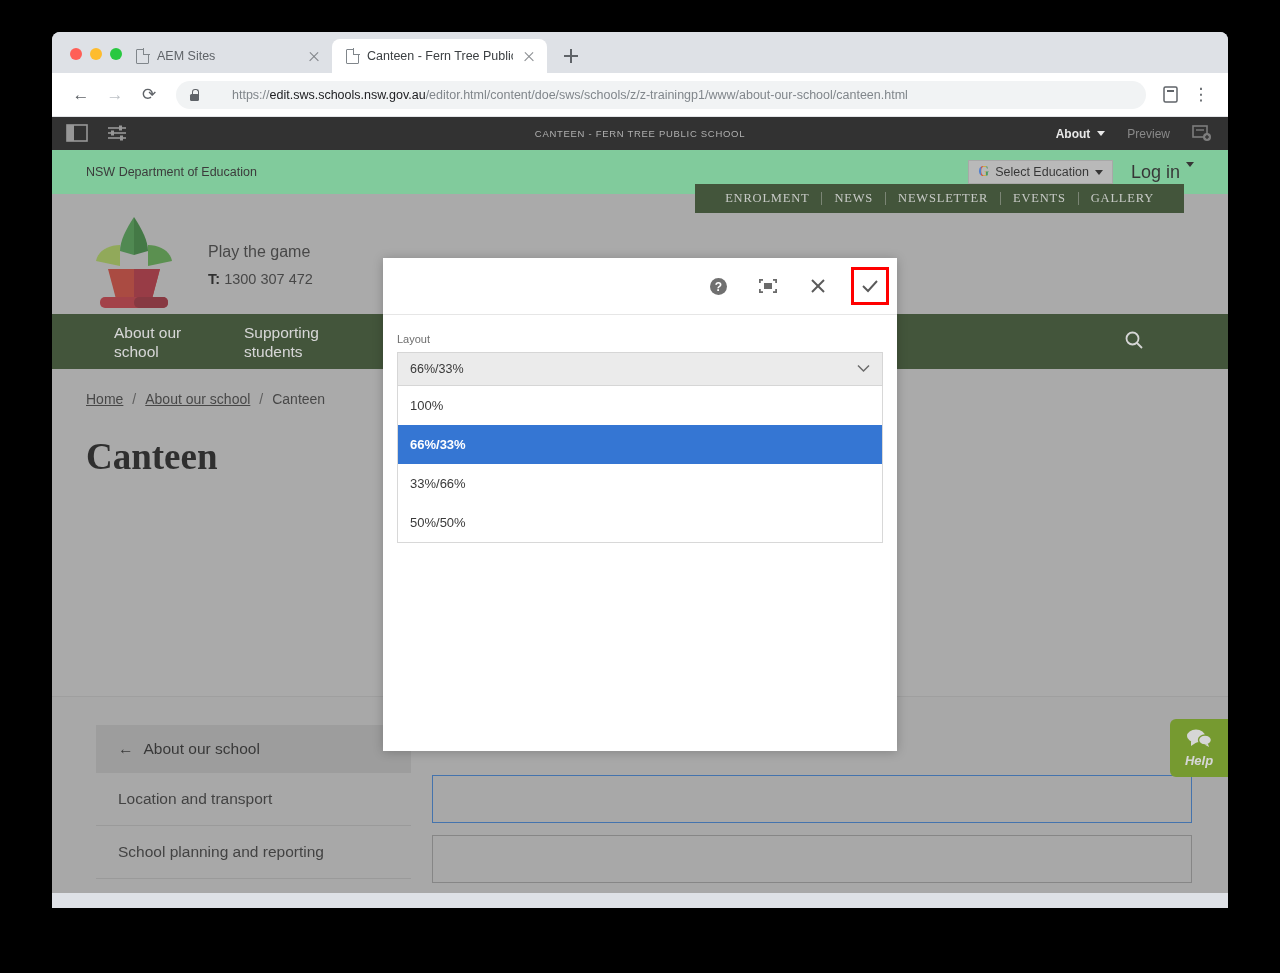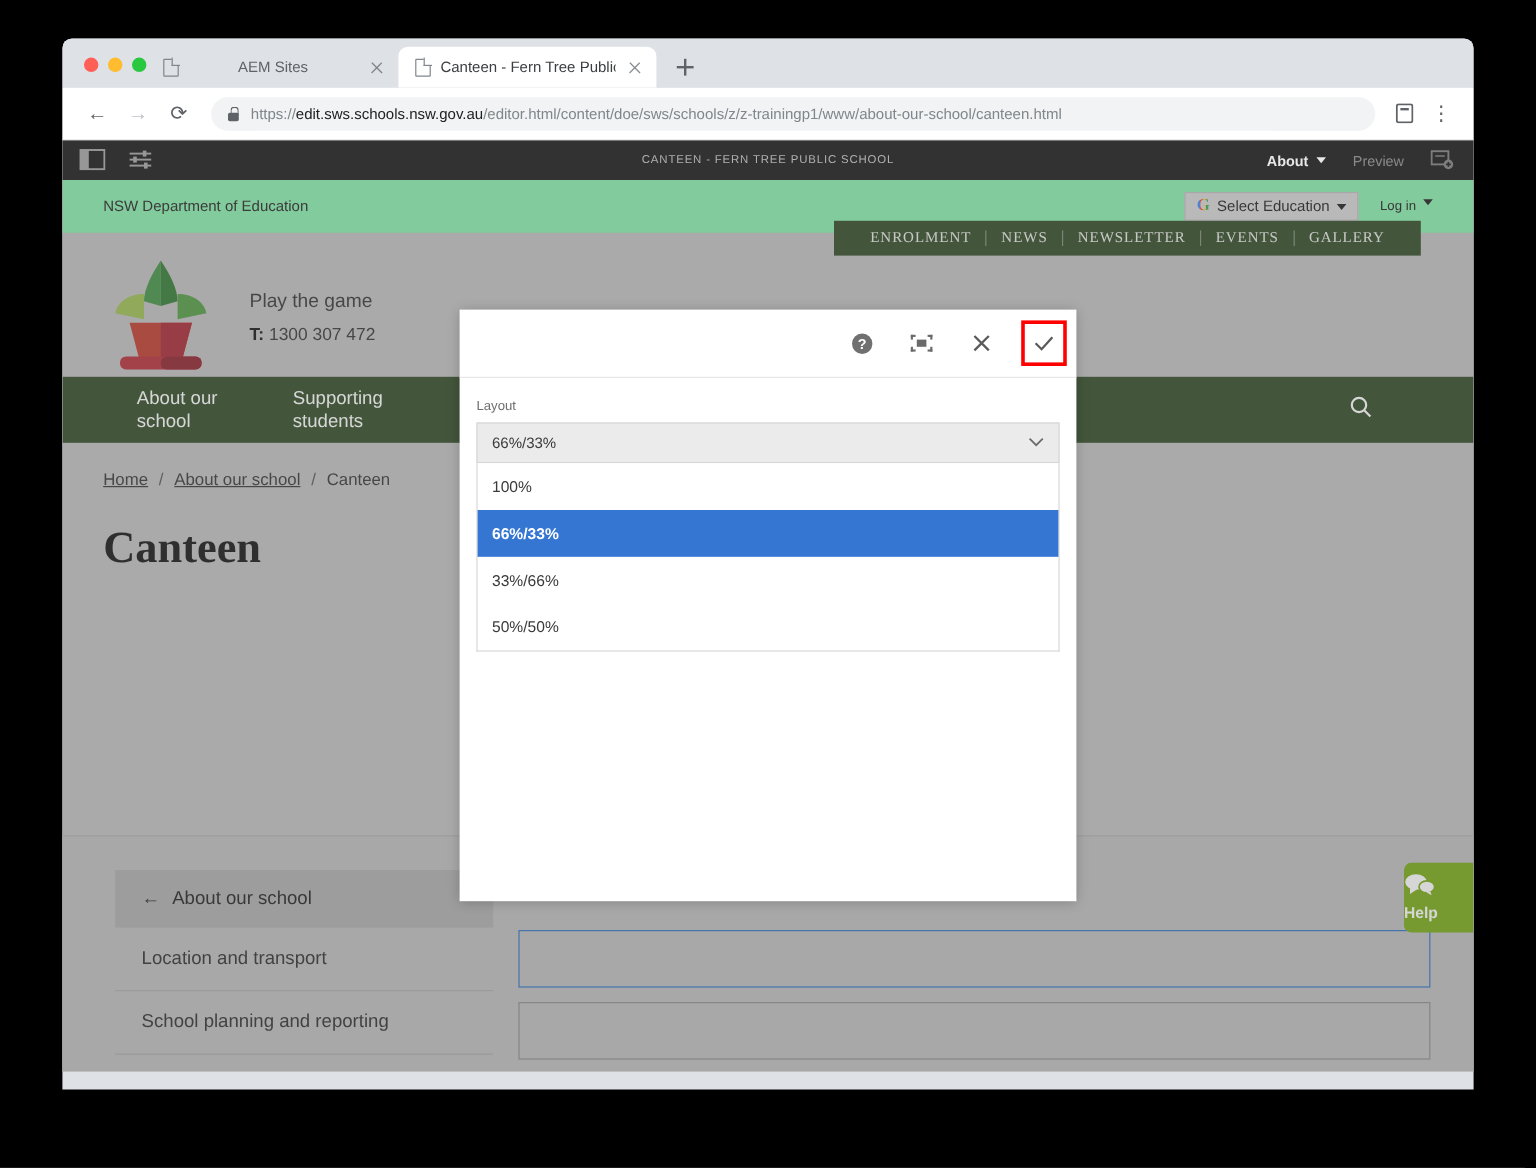--- a/index.html
+++ b/index.html
@@ -41,21 +41,20 @@
   .tab {
     height: 34px;
     display: flex; align-items: center;
     gap: 8px;
     padding: 0 10px 0 14px;
     font-size: 12.5px;
     color: #3c4043;
     position: relative;
     min-width: 210px;
     max-width: 215px;
-    text-align: center;
   }
   .tab.inactive { color: #5f6368; }
   .tab.active {
     background: #fff;
     border-radius: 8px 8px 0 0;
   }
   .tab-title {
     flex: 1;
     white-space: nowrap;
     overflow: hidden;
@@ -150,21 +149,21 @@
     border-radius: 1.5px;
   }
   .lock::after {
     content: "";
     position: absolute; top: 0; left: 2px;
     width: 5px; height: 6px;
     border: 1.5px solid #5f6368;
     border-bottom: none;
     border-radius: 3px 3px 0 0;
   }
-  .url { font-size: 12.5px; color: #202124; white-space: nowrap; }
+  .url { font-size: 12.5px; color: #202124; white-space: nowrap; margin-left: 23px; }
   .url .dim { color: #80868b; }
   .omni-icon {
     width: 24px; height: 24px;
     display: flex; align-items: center; justify-content: center;
     color: #5f6368;
     flex-shrink: 0;
   }
 
   
   .aem-bar {
@@ -235,21 +234,21 @@
   }
   .g-logo {
     font-weight: bold;
     font-size: 14px;
     font-family: "Liberation Serif", serif;
     background: linear-gradient(90deg,#4285F4 0 25%,#EA4335 25% 50%,#FBBC05 50% 75%,#34A853 75% 100%);
     -webkit-background-clip: text;
     background-clip: text;
     color: transparent;
   }
-  .login { font-size: 11px; color: #1a1a1a; display: flex; align-items: flex-start; gap: 6px; }
+  .login { font-size: 18px; color: #1a1a1a; display: flex; align-items: flex-start; gap: 6px; }
 
   .quicklinks {
     position: absolute;
     right: 44px; top: 34px;
     height: 29px;
     background: #2d4722;
     display: flex; align-items: center;
     padding: 0 18px;
     gap: 0;
   }
@@ -357,23 +356,24 @@
     border: 1px solid #8d8d8d;
   }
 
   .help-widget {
     position: absolute;
     right: 0; top: 22px;
     width: 58px; height: 58px;
     background: #76a912;
     border-radius: 6px 0 0 6px;
     display: flex; flex-direction: column;
-    align-items: flex-start; justify-content: center;
+    align-items: center; justify-content: center;
     gap: 2px;
     z-index: 6;
+    font-style: italic;
   }
   .help-label { color: #fff; font-size: 13px; font-weight: bold; }
 
   
   .dialog {
     position: absolute;
     left: 331px; top: 226px;
     width: 514px; height: 493px;
     background: #fff;
     box-shadow: 0 1px 10px rgba(0,0,0,.22);

